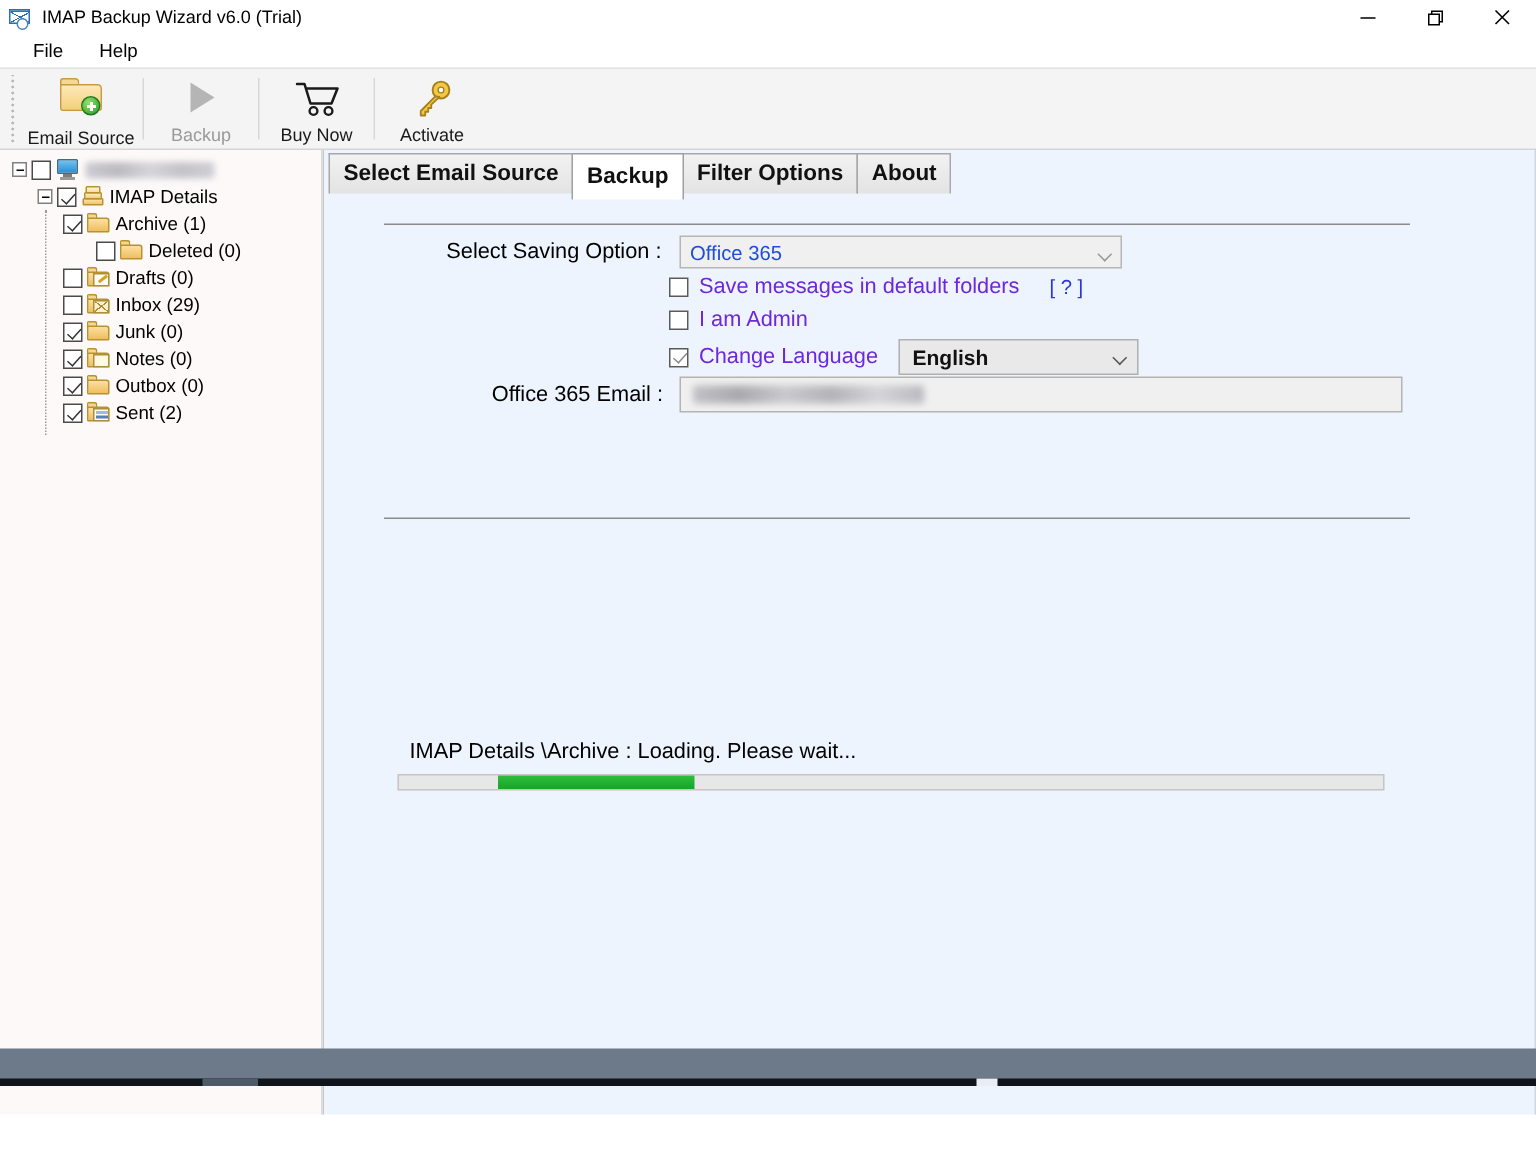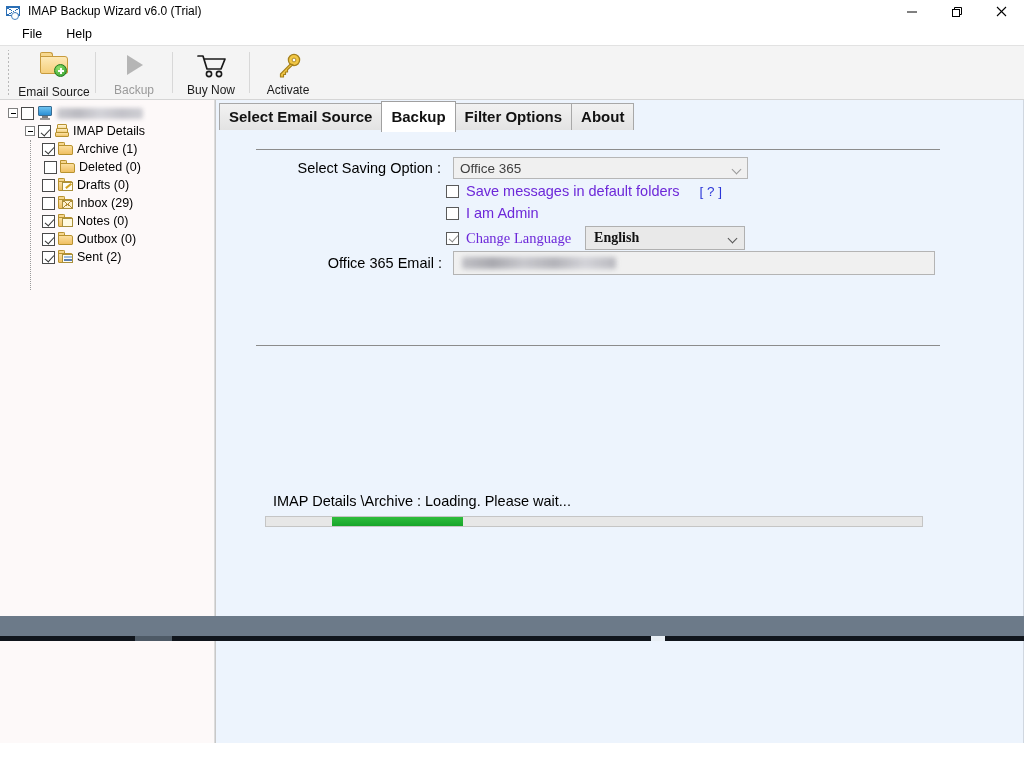--- a/index.html
+++ b/index.html
@@ -7,21 +7,21 @@
     margin: 0; padding: 0;
     width: 1024px; height: 768px;
     overflow: hidden;
     font-family: "Liberation Sans", sans-serif;
     background: #ffffff;
   }
 
   
   #app {
     position: relative;
-    width: 1024px; height: 641px;
+    width: 1024px; height: 724px;
     background: #ffffff;
   }
 
   .titlebar {
     height: 23px;
     background: #ffffff;
     display: flex;
     align-items: center;
     position: relative;
     border-bottom: 0;
@@ -295,21 +295,21 @@
     content: ""; position: absolute; left: 1px; top: 1px; width: 8px; height: 2px;
     background: #9dbde0;
   }
 
   
   .tabstrip {
     position: absolute;
     left: 0; top: 2px;
     height: 28px;
     display: flex;
-    align-items: center;
+    align-items: flex-start;
     padding-left: 3px;
   }
   .tab {
     font-size: 15px;
     font-weight: bold;
     color: #111;
     padding: 4px 9px 5px 9px;
     border: 1px solid #a8a8a8;
     border-bottom: none;
     background: linear-gradient(#f2f2f2, #e3e3e3);
@@ -347,21 +347,21 @@
     text-align: right;
     white-space: nowrap;
   }
   .sel-box {
     width: 295px; height: 22px;
     background: #f0f0f0;
     border: 1px solid #b6b6b6;
     display: flex; align-items: center;
     padding-left: 6px;
     font-size: 13.5px;
-    color: #404040;
+    color: #1d4ed8;
     position: relative;
   }
   .sel-box .arrow {
     position: absolute; right: 7px; top: 8px;
     width: 7px; height: 7px;
   }
   .sel-box .arrow:after {
     content: ""; position: absolute; left: 0; top: 0;
     width: 6px; height: 6px;
     border: solid #9a9a9a; border-width: 0 1.6px 1.6px 0;
@@ -597,21 +597,21 @@
 
           <div class="tnode" style="padding-left:42px;">
             <div class="tcb checked"></div>
             <div class="ic ic-folder">
                 <div class="t"></div>
                 <div class="f"></div>
               </div>
             <div class="tlabel">Archive (1)</div>
           </div>
 
-          <div class="tnode" style="padding-left:44px;">
+          <div class="tnode" style="padding-left:64px;">
             <div class="tcb"></div>
             <div class="ic ic-folder">
                 <div class="t"></div>
                 <div class="f"></div>
               </div>
             <div class="tlabel">Deleted (0)</div>
           </div>
 
           <div class="tnode" style="padding-left:42px;">
             <div class="tcb"></div>
@@ -626,20 +626,28 @@
           <div class="tnode" style="padding-left:42px;">
             <div class="tcb"></div>
             <div class="ic ic-folder">
                 <div class="t"></div>
                 <div class="f"></div>
                 <div class="ov mail"></div>
               </div>
             <div class="tlabel">Inbox (29)</div>
           </div>
 
+          <div class="tnode" style="padding-left:42px;">
+            <div class="tcb checked"></div>
+            <div class="ic ic-folder">
+                <div class="t"></div>
+                <div class="f"></div>
+              </div>
+            <div class="tlabel">Junk (0)</div>
+          </div>
 
           <div class="tnode" style="padding-left:42px;">
             <div class="tcb checked"></div>
             <div class="ic ic-folder">
                 <div class="t"></div>
                 <div class="f"></div>
                 <div class="ov note"></div>
               </div>
             <div class="tlabel">Notes (0)</div>
           </div>
@@ -696,21 +704,21 @@
           <div class="helplink">[ ? ]</div>
         </div>
 
         <div class="row" style="left:230px; top:74px;">
           <div class="cbrow">
             <div class="cb"></div>
             <div class="cbtext">I am Admin</div>
           </div>
         </div>
 
-        <div class="row" style="left:230px; top:95px;font-family:Liberation Serif, serif;">
+        <div class="row" style="left:230px; top:95px;">
           <div class="cbrow">
             <div class="cb checked"></div>
             <div class="cbtext">Change Language</div>
           </div>
           <div class="lang-box" style="margin-left:14px;">
             <span>English</span>
             <span class="arrow"></span>
           </div>
         </div>
 

